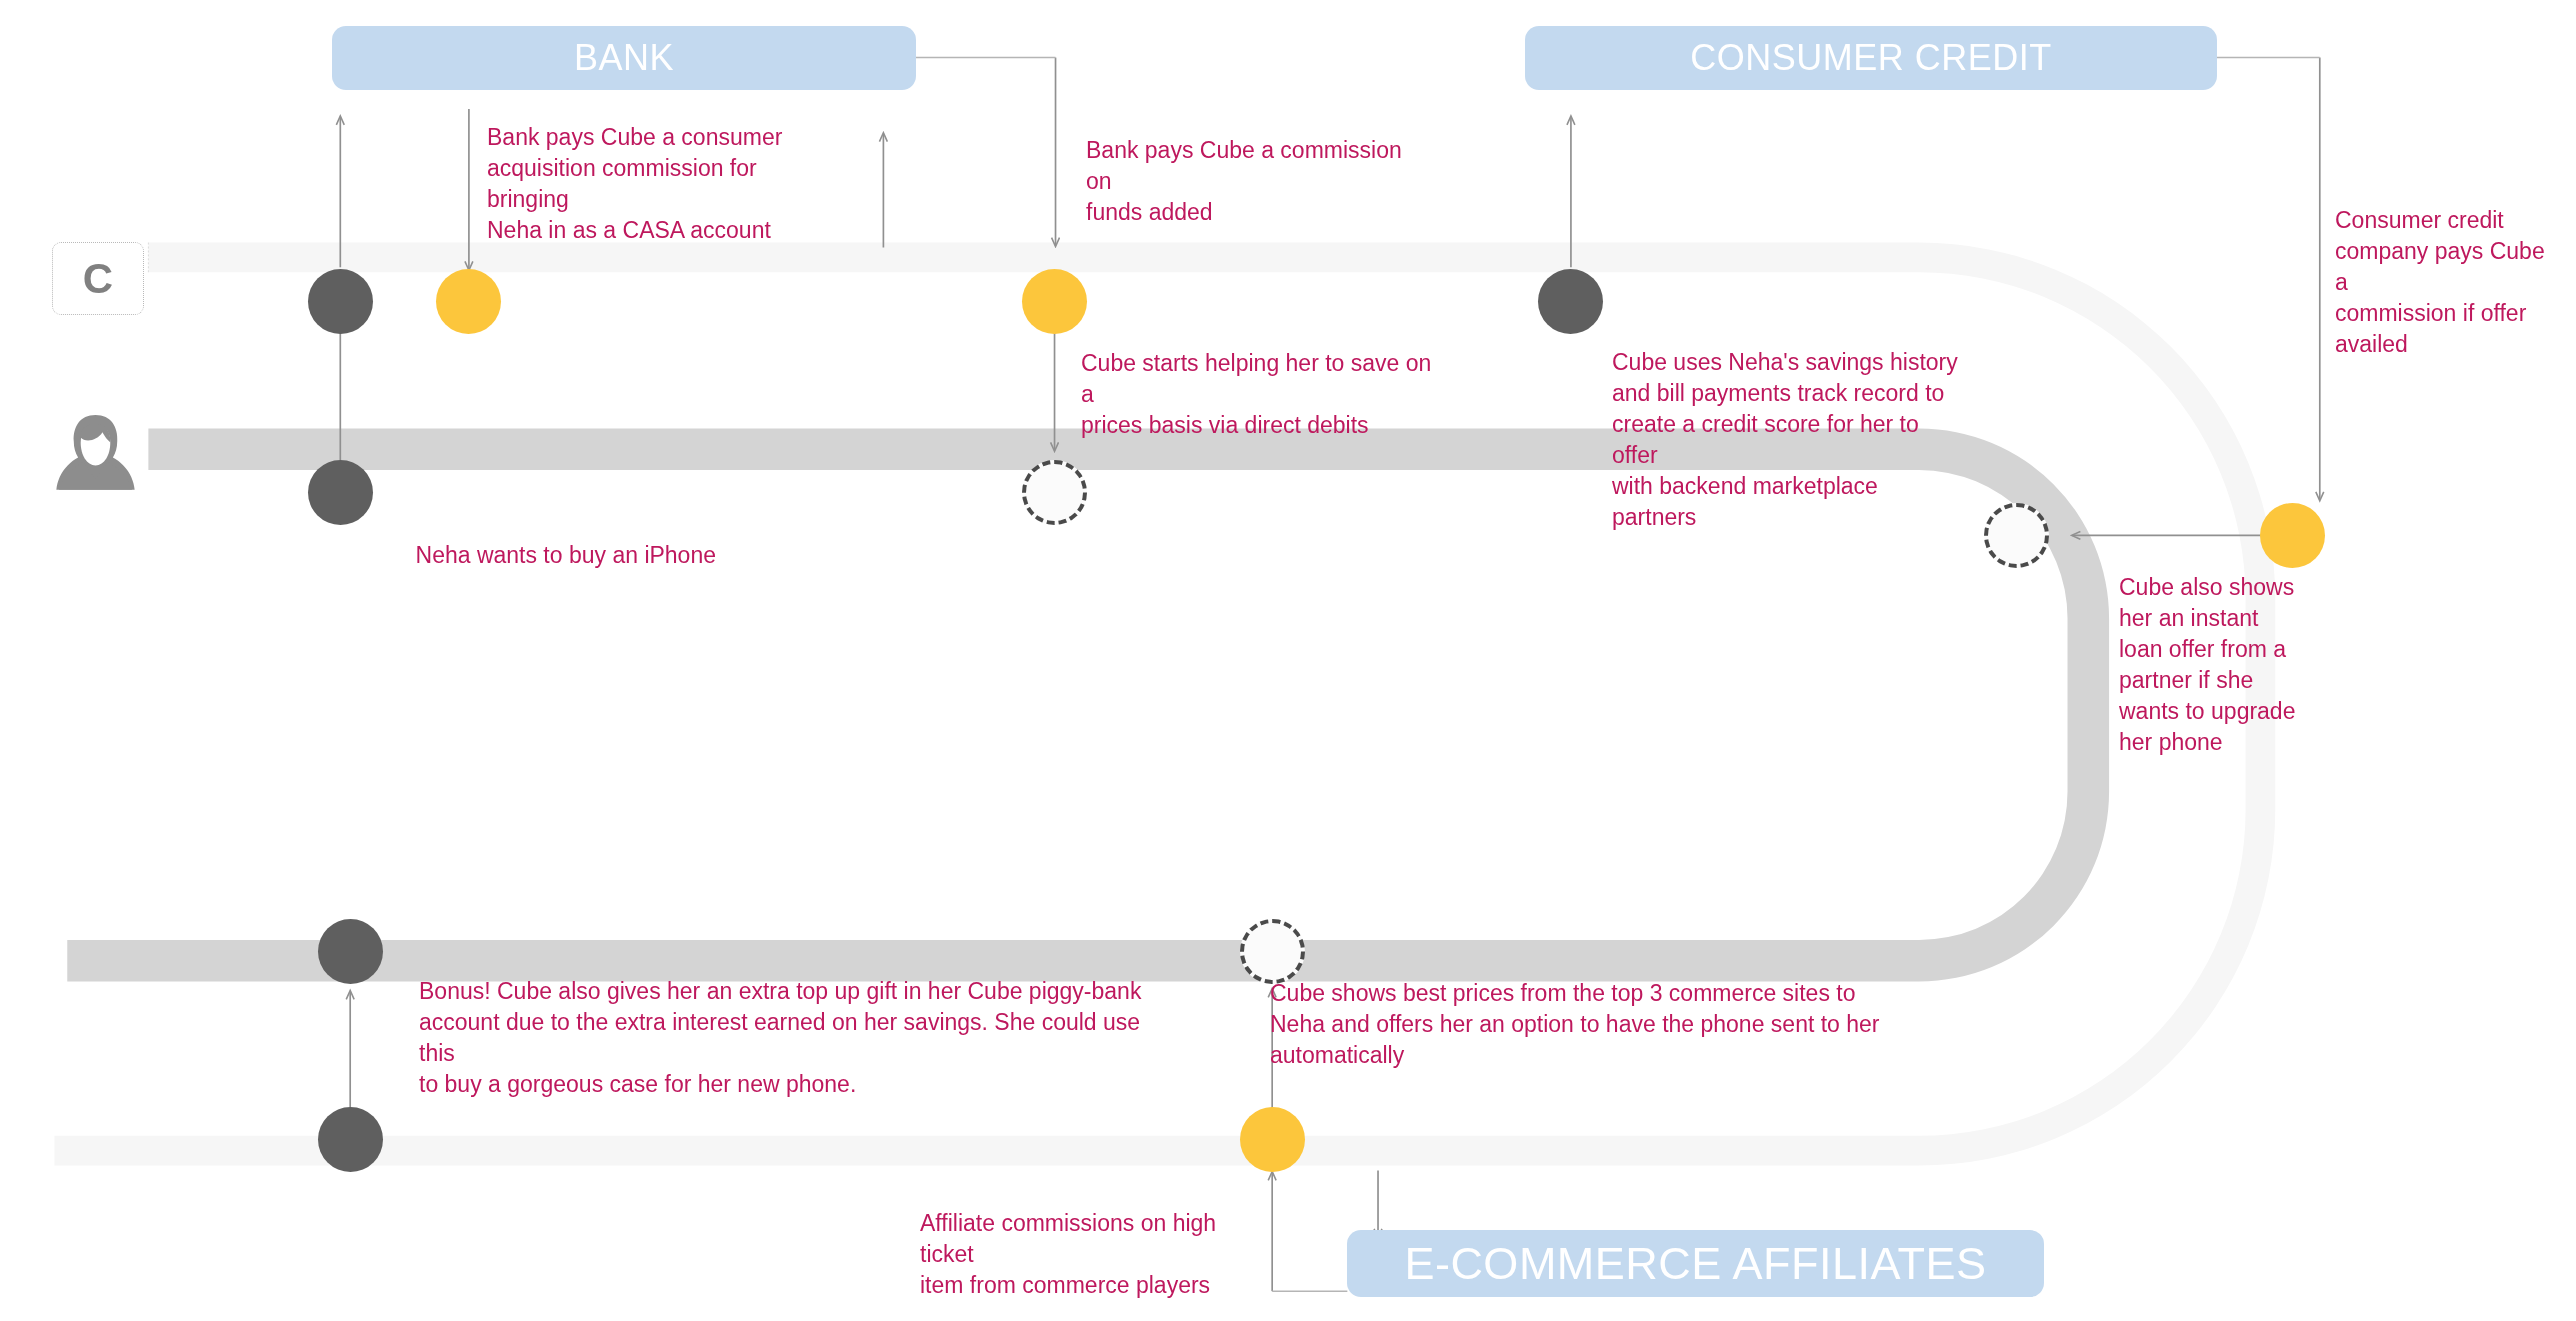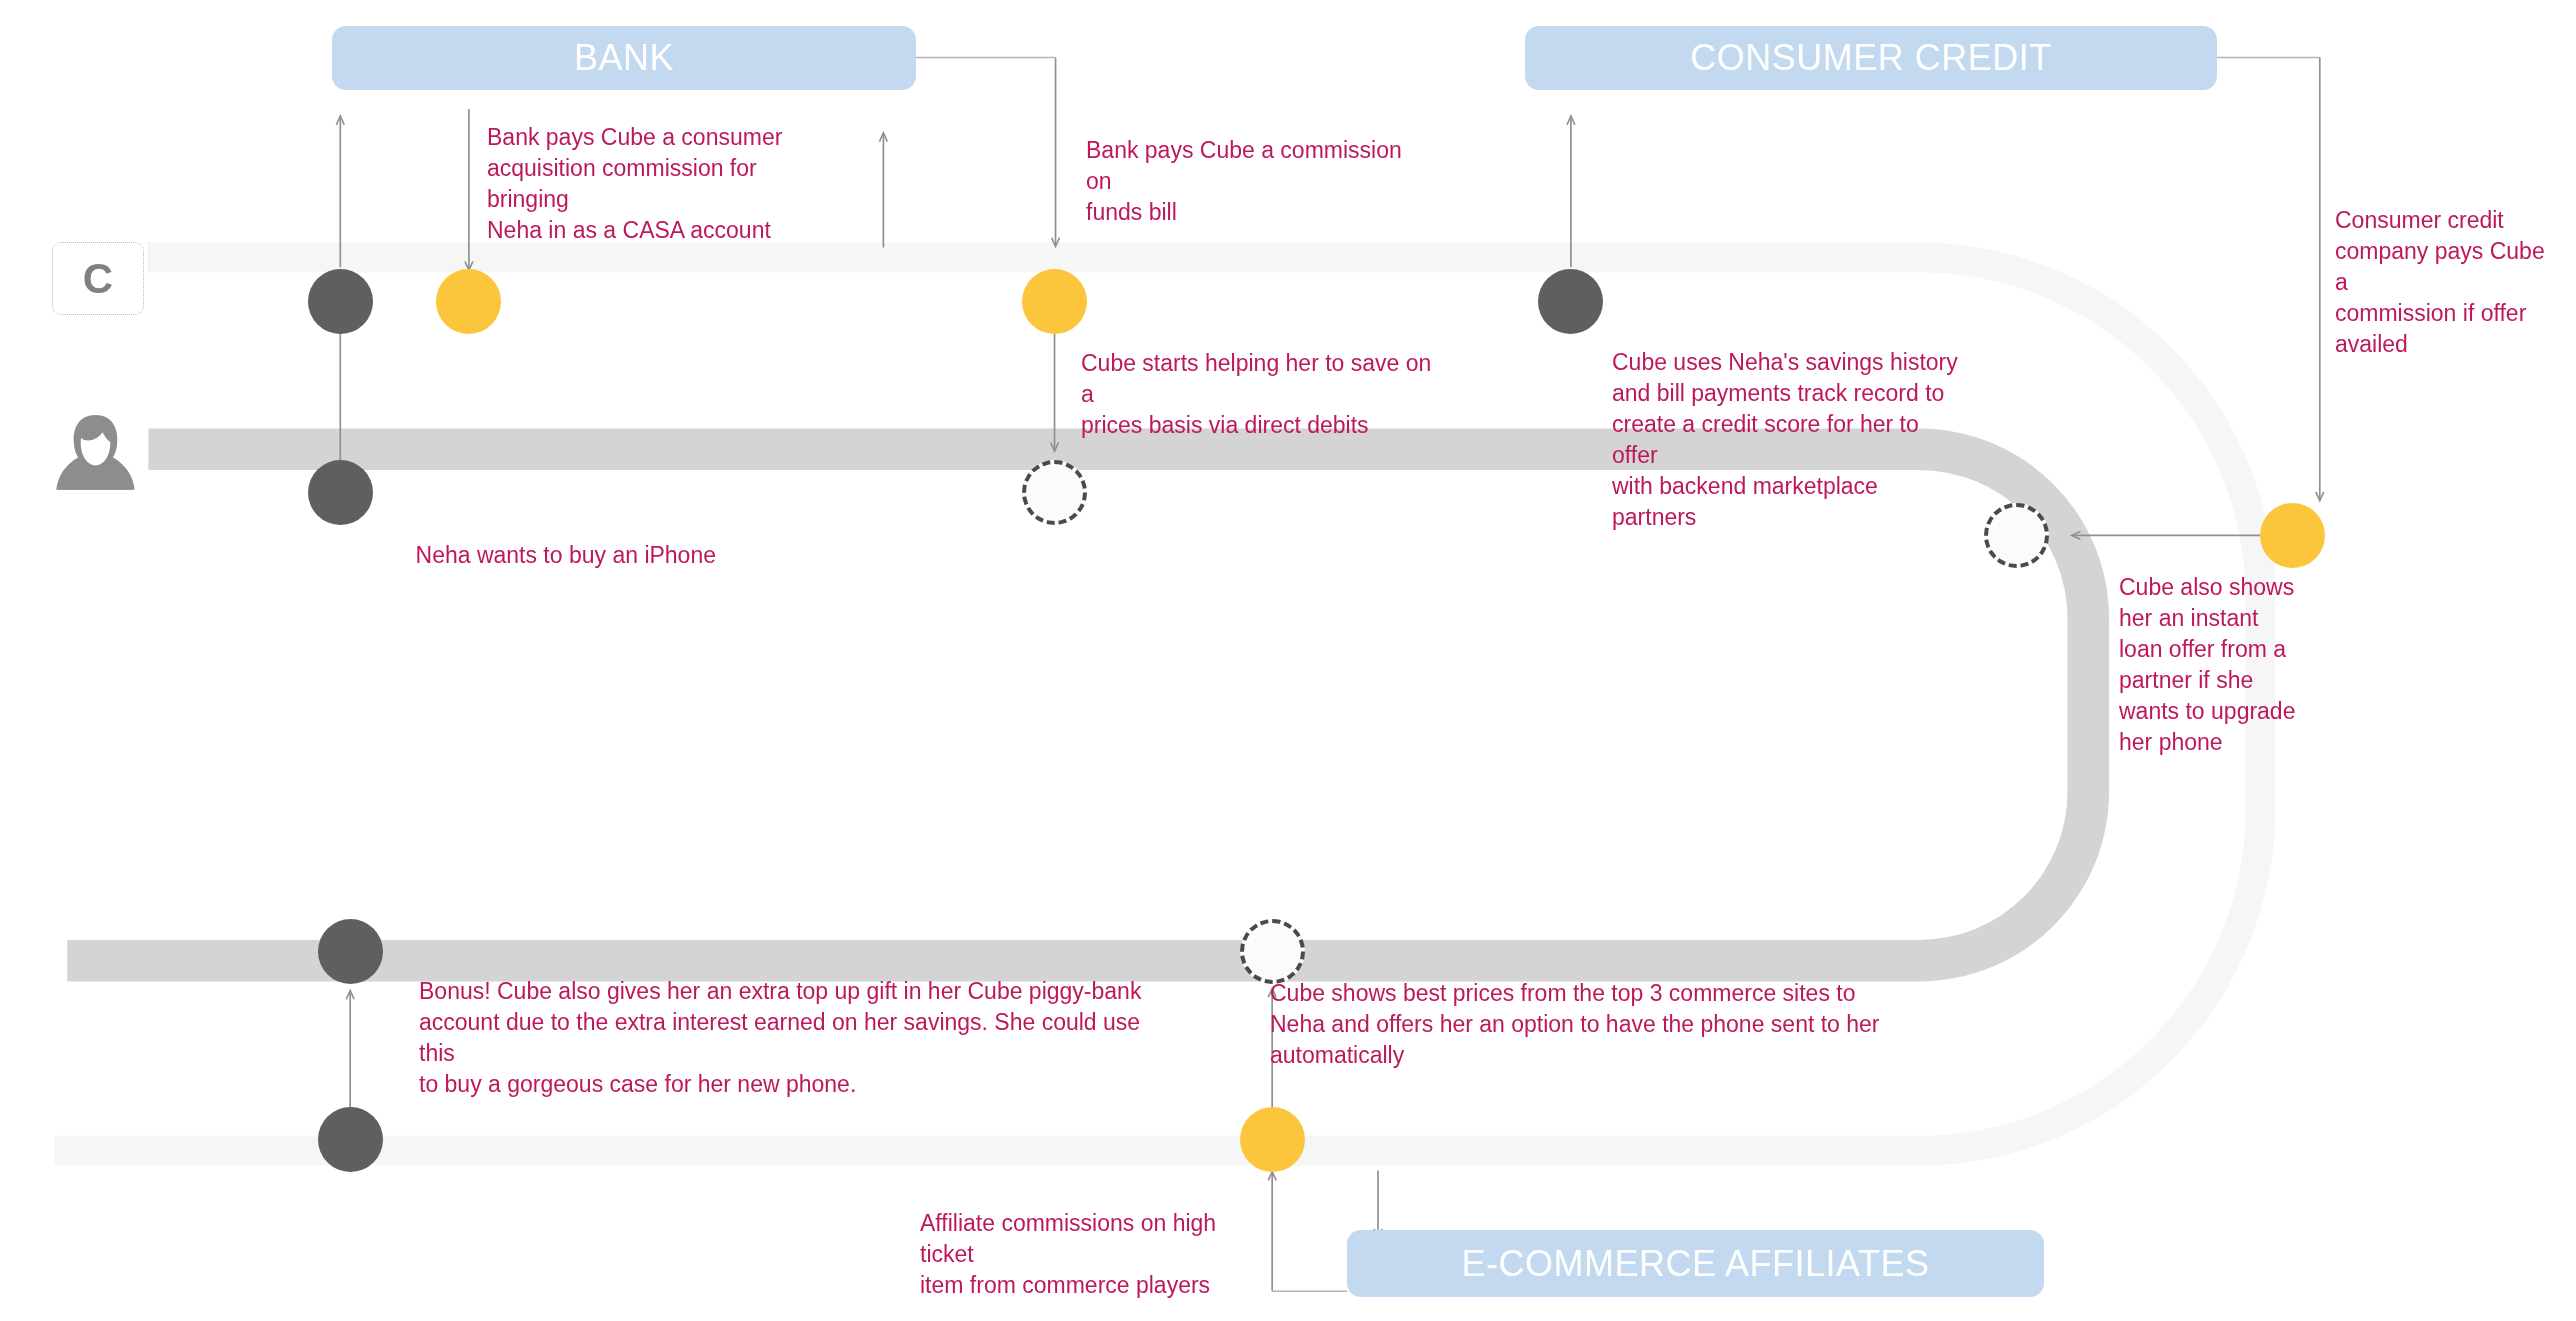--- a/index.html
+++ b/index.html
@@ -158,21 +158,21 @@
   </svg>
 
   <div class="partner-box" style="left:332px;top:26px;width:584px;height:64px;font-size:36px;">
     <span>BANK</span>
   </div>
 
   <div class="partner-box" style="left:1525px;top:26px;width:692px;height:64px;font-size:36px;">
     <span>CONSUMER CREDIT</span>
   </div>
 
-  <div class="partner-box" style="left:1347px;top:1230px;width:697px;height:67px;font-size:36px;">
+  <div class="partner-box" style="left:1347px;top:1230px;width:697px;height:67px;font-size:45px;">
     <span>E-COMMERCE AFFILIATES</span>
   </div>
 
   <div class="logo-box">
     <span>C</span>
   </div>
 
   <div class="avatar">
     <svg viewBox="0 0 100 100" width="87" height="87" xmlns="http://www.w3.org/2000/svg">
       <path d="M50 8 C32 8 24 22 25 38 C25 46 27 52 30 57 C26 59 22 62 18 66 C10 74 6 84 5 94 L95 94 C94 84 90 74 82 66 C78 62 74 59 70 57 C73 52 75 46 75 38 C76 22 68 8 50 8 Z" fill="#8d8d8d"></path>
@@ -196,21 +196,21 @@
   <div class="node hollow" style="left:1240px;top:919px;width:65px;height:65px;"></div>
 
   <div class="node dark" style="left:318px;top:1107px;width:65px;height:65px;"></div>
   <div class="node yellow" style="left:1240px;top:1107px;width:65px;height:65px;"></div>
 
   <div class="note" style="left:487px;top:122px;width:356px;">Bank pays Cube a consumer
 acquisition commission for bringing
 Neha in as a CASA account</div>
 
   <div class="note" style="left:1086px;top:135px;width:336px;">Bank pays Cube a commission on
-funds bill</div>
+funds added</div>
 
   <div class="note" style="left:2335px;top:205px;width:228px;">Consumer credit
 company pays Cube a
 commission if offer
 availed</div>
 
   <div class="note" style="left:1081px;top:348px;width:356px;">Cube starts helping her to save on a
 prices basis via direct debits</div>
 
   <div class="note" style="left:1612px;top:347px;width:346px;">Cube uses Neha's savings history

